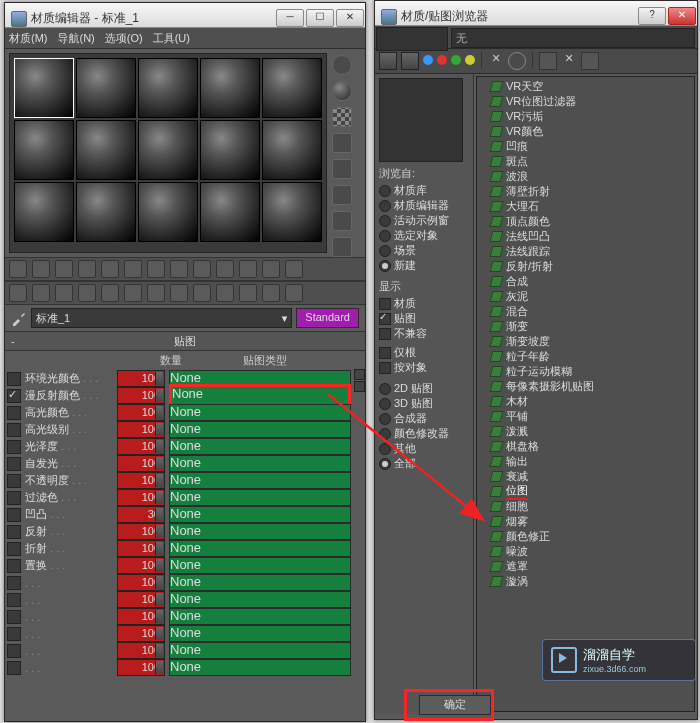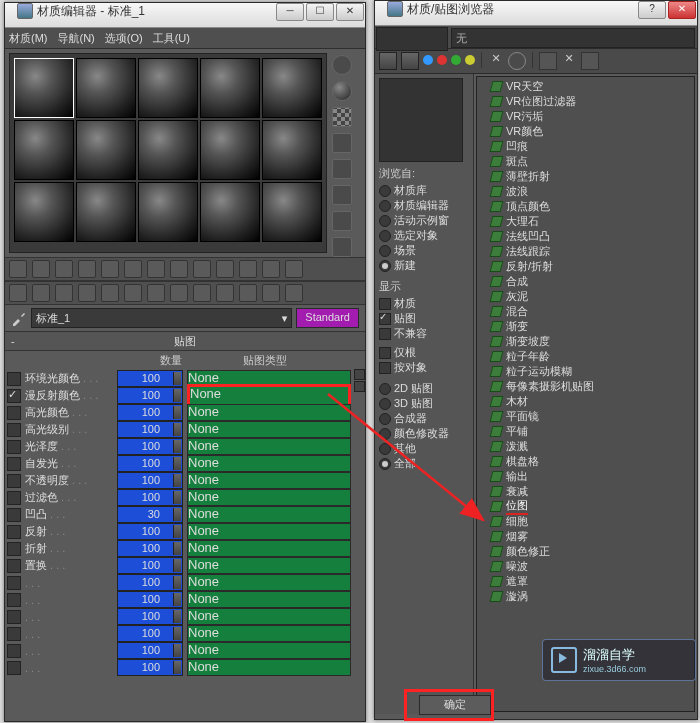--- a/index.html
+++ b/index.html
@@ -1,19 +1,19 @@
 <!DOCTYPE html>
 <html><head>
 <meta charset="utf-8">
 <style>
   body{margin:0;background:#ddd;font:11px "Microsoft YaHei",Arial,sans-serif;color:#ddd;user-select:none}
   .stage{position:relative;width:700px;height:723px;overflow:hidden}
   .win{position:absolute;background:#5a5a5a;border:1px solid #2a2a2a;box-shadow:0 0 4px rgba(0,0,0,.5)}
   
-  .tbar{display:flex;align-items:flex-start;height:24px;background:linear-gradient(#f7f7f7,#dcdcdc);color:#333;border-bottom:1px solid #8a8a8a;font-size:12px;padding-left:12px}
+  .tbar{display:flex;align-items:flex-end;height:24px;background:linear-gradient(#f7f7f7,#dcdcdc);color:#333;border-bottom:1px solid #8a8a8a;font-size:12px;padding-left:6px}
   .ticon{width:14px;height:14px;border:1px solid #666;border-radius:2px;margin-right:4px;background:linear-gradient(#9ad,#478)}
   .spacer{flex:1}
   .wbtn{width:26px;height:16px;margin:0 1px;background:linear-gradient(#f4f4f4,#ccc);border:1px solid #888;border-radius:2px;font-size:10px;line-height:14px;text-align:center;color:#333}
   .wbtn.close{background:linear-gradient(#e88,#c33);border-color:#a22;color:#fff}
   
   .menubar{display:flex;height:20px;align-items:center;background:#4f4f4f;border-bottom:1px solid #2e2e2e;padding-left:4px;gap:10px;font-size:11px;color:#ddd}
   
   .slotwrap{display:flex}
   .slotgrid{display:grid;grid-template-columns:repeat(5,60px);grid-template-rows:repeat(3,60px);gap:2px;padding:4px;background:#3a3a3a;border:1px solid #222;margin:4px}
   .slot{background:radial-gradient(circle at 35% 30%,#888 0%,#555 30%,#222 70%,#000 100%);border:1px solid #000}
@@ -37,21 +37,21 @@
   
   .maphdr{display:flex;color:#ccc;font-size:11px;padding:2px 16px}
   .maphdr .c1{width:128px;text-align:center}
   .maphdr .c2{width:44px;text-align:center}
   .maphdr .c3{flex:1;text-align:center}
   .maprow{display:flex;align-items:center;height:17px;font-size:11px;color:#ddd;padding:0 2px}
   .cb{width:12px;height:12px;border:1px solid #222;background:#3a3a3a;margin-right:4px;flex-shrink:0;position:relative}
   .cb.on::after{content:"✓";position:absolute;left:0;top:-2px;font-size:11px;color:#ddd}
   .mlabel{width:92px;overflow:hidden;white-space:nowrap}
   .mlabel::after{content:" . . .";color:#888}
-  .spin{width:42px;height:15px;background:#1d4ed8;border:1px solid #222;color:#ddd;text-align:right;padding-right:22px;font-size:11px;line-height:15px;position:relative;margin-right:4px}
+  .spin{width:42px;height:15px;background:#b91c1c;border:1px solid #222;color:#ddd;text-align:right;padding-right:4px;font-size:11px;line-height:15px;position:relative;margin-right:4px}
   .spin::after{content:"";position:absolute;right:1px;top:1px;width:7px;height:13px;background:linear-gradient(#666,#444);border-left:1px solid #222}
   .nonebtn{flex:1;height:15px;background:#15803d;border:1px solid #2a2a2a;text-align:left;line-height:14px;color:#ddd;font-size:13px}
   .nonebtn.hl{border:3px solid #f22;height:18px;line-height:14px}
   .sidepin{width:12px;display:flex;flex-direction:column;align-items:center;gap:1px;padding-top:18px}
   .pin{width:9px;height:9px;background:#444;border:1px solid #222}
   
   .rtop{display:flex;height:22px;background:#4a4a4a;border-bottom:1px solid #2a2a2a}
   .rprev{width:70px;height:22px;background:#333;border:1px solid #222;margin:1px}
   .rname{flex:1;height:18px;margin:2px;background:#333;border:1px solid #222;padding:0 4px;line-height:18px;color:#aaa}
   .riconrow{display:flex;gap:4px;padding:3px 4px;background:#4a4a4a;border-bottom:1px solid #2a2a2a}
@@ -446,36 +446,36 @@
           <div class="tnode">
             <span class="sq"></span>
             <span class="txt">凹痕</span>
           </div>
           <div class="tnode">
             <span class="sq"></span>
             <span class="txt">斑点</span>
           </div>
           <div class="tnode">
             <span class="sq"></span>
+            <span class="txt">波浪</span>
+          </div>
+          <div class="tnode">
+            <span class="sq"></span>
             <span class="txt">薄壁折射</span>
           </div>
           <div class="tnode">
             <span class="sq"></span>
-            <span class="txt">波浪</span>
+            <span class="txt">大理石</span>
           </div>
           <div class="tnode">
             <span class="sq"></span>
             <span class="txt">顶点颜色</span>
           </div>
           <div class="tnode">
             <span class="sq"></span>
-            <span class="txt">大理石</span>
-          </div>
-          <div class="tnode">
-            <span class="sq"></span>
             <span class="txt">法线凹凸</span>
           </div>
           <div class="tnode">
             <span class="sq"></span>
             <span class="txt">法线跟踪</span>
           </div>
           <div class="tnode">
             <span class="sq"></span>
             <span class="txt">反射/折射</span>
           </div>
@@ -507,24 +507,20 @@
             <span class="sq"></span>
             <span class="txt">粒子运动模糊</span>
           </div>
           <div class="tnode">
             <span class="sq"></span>
             <span class="txt">每像素摄影机贴图</span>
           </div>
           <div class="tnode">
             <span class="sq"></span>
             <span class="txt">木材</span>
-          </div>
-          <div class="tnode">
-            <span class="sq"></span>
-            <span class="txt">平面镜</span>
           </div>
           <div class="tnode">
             <span class="sq"></span>
             <span class="txt">平铺</span>
           </div>
           <div class="tnode">
             <span class="sq"></span>
             <span class="txt">泼溅</span>
           </div>
           <div class="tnode">

